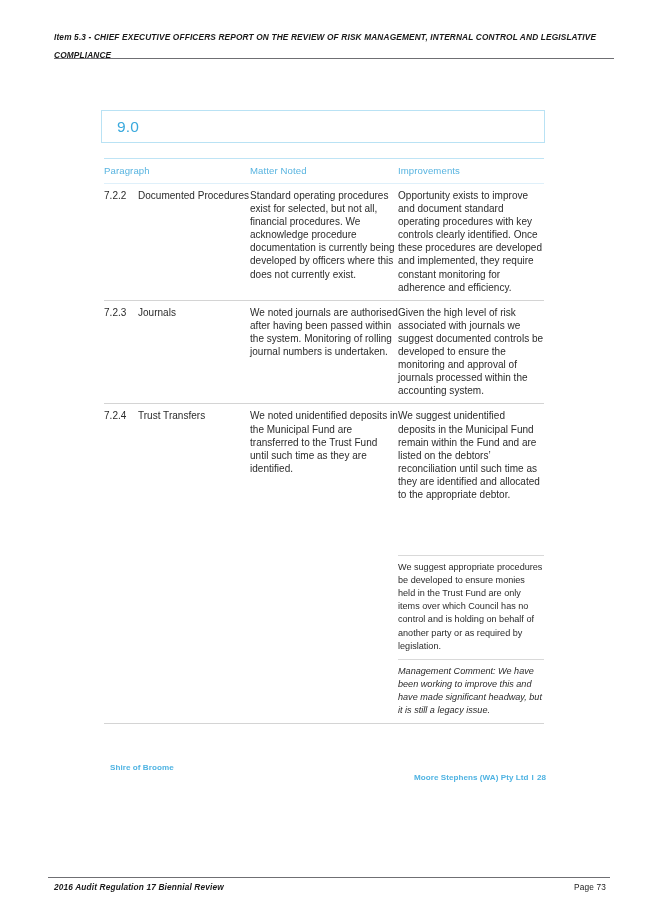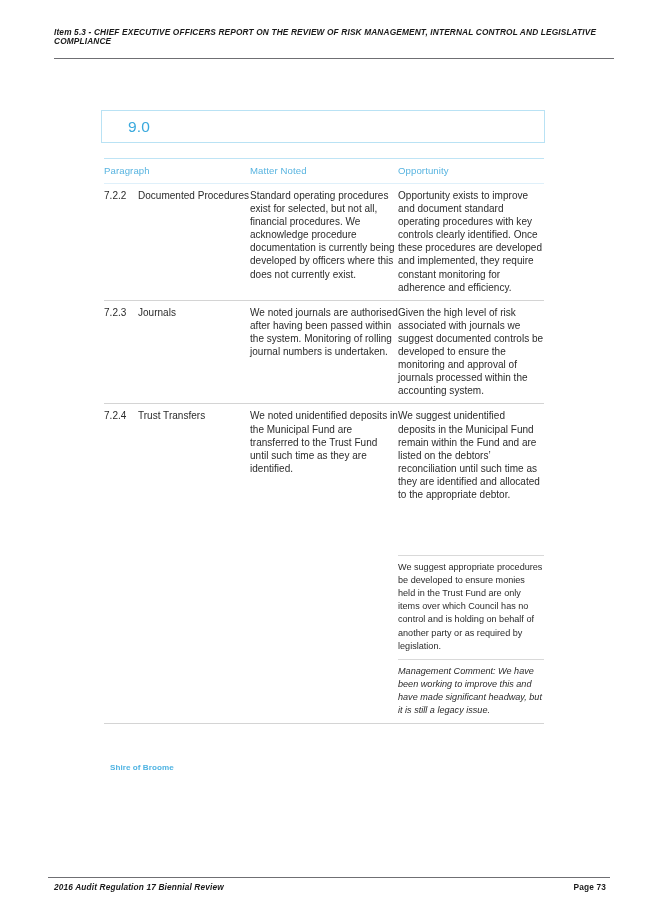--- a/index.html
+++ b/index.html
@@ -21,21 +21,21 @@
     position: absolute;
     left: 54px;
     top: 28px;
     width: 552px;
   }
   .doc-header-text {
     font-family: "Liberation Sans", sans-serif;
     font-size: 8.3px;
     font-weight: bold;
     font-style: italic;
-    line-height: 9px;
+    line-height: 18px;
     letter-spacing: 0.15px;
     color: #1a1a1a;
   }
   .doc-header-rule {
     position: absolute;
     left: 54px;
     top: 58px;
     width: 560px;
     height: 0;
     border-top: 1.4px solid #6f6f73;
@@ -50,21 +50,21 @@
     height: 33px;
     box-sizing: border-box;
     border: 1px solid #b9e2f4;
     display: flex;
     align-items: center;
     background: #ffffff;
   }
   .section-title .num {
     font-size: 15.5px;
     color: #3aa9dd;
-    margin-left: 26px;
+    margin-left: 15px;
     letter-spacing: 0.2px;
   }
   .section-title .label {
     font-size: 15.5px;
     color: #3aa9dd;
     margin-left: 24px;
     letter-spacing: 0.2px;
   }
 
   
@@ -202,21 +202,21 @@
   }
   .page-footer .ft-left {
     font-size: 8.3px;
     font-weight: bold;
     font-style: italic;
     color: #1a1a1a;
     letter-spacing: 0.15px;
   }
   .page-footer .ft-right {
     font-size: 8.3px;
-    font-weight: bold;
+    font-weight: normal;
     color: #1a1a1a;
     letter-spacing: 0.15px;
   }
 </style>
 </head>
 <body>
 
 <div class="doc-header">
   <div class="doc-header-text">Item 5.3 - CHIEF EXECUTIVE OFFICERS REPORT ON THE REVIEW OF RISK MANAGEMENT, INTERNAL CONTROL AND LEGISLATIVE COMPLIANCE</div>
 </div>
@@ -226,21 +226,21 @@
   <span class="num">9.0</span>
 </div>
 
 <div class="table">
 
   <div class="rule-top"></div>
 
   <div class="row head-row">
     <div class="c-para hcell">Paragraph</div>
     <div class="c-matter hcell">Matter Noted</div>
-    <div class="c-impr hcell">Opportunity</div>
+    <div class="c-impr hcell">Improvements</div>
   </div>
 
   <div class="rule-head"></div>
 
   <div class="row body-row">
     <div class="c-para">
       <span class="pnum">7.2.2</span>
       <span>Documented Procedures</span>
     </div>
     <div class="c-matter cell">
@@ -291,19 +291,22 @@
     </div>
   </div>
 
   <div class="rule-row"></div>
 </div>
 
 <div class="brand-footer">
   <div class="brand-left">
     <div>Shire of Broome</div>
   </div>
+  <div class="brand-right">
+    <span>Moore Stephens (WA) Pty Ltd</span><span class="sep">I</span><span>28</span>
+  </div>
 </div>
 
 <div class="page-footer-rule"></div>
 <div class="page-footer">
   <div class="ft-left">2016 Audit Regulation 17 Biennial Review</div>
   <div class="ft-right">Page 73</div>
 </div>
 
 </body></html>

